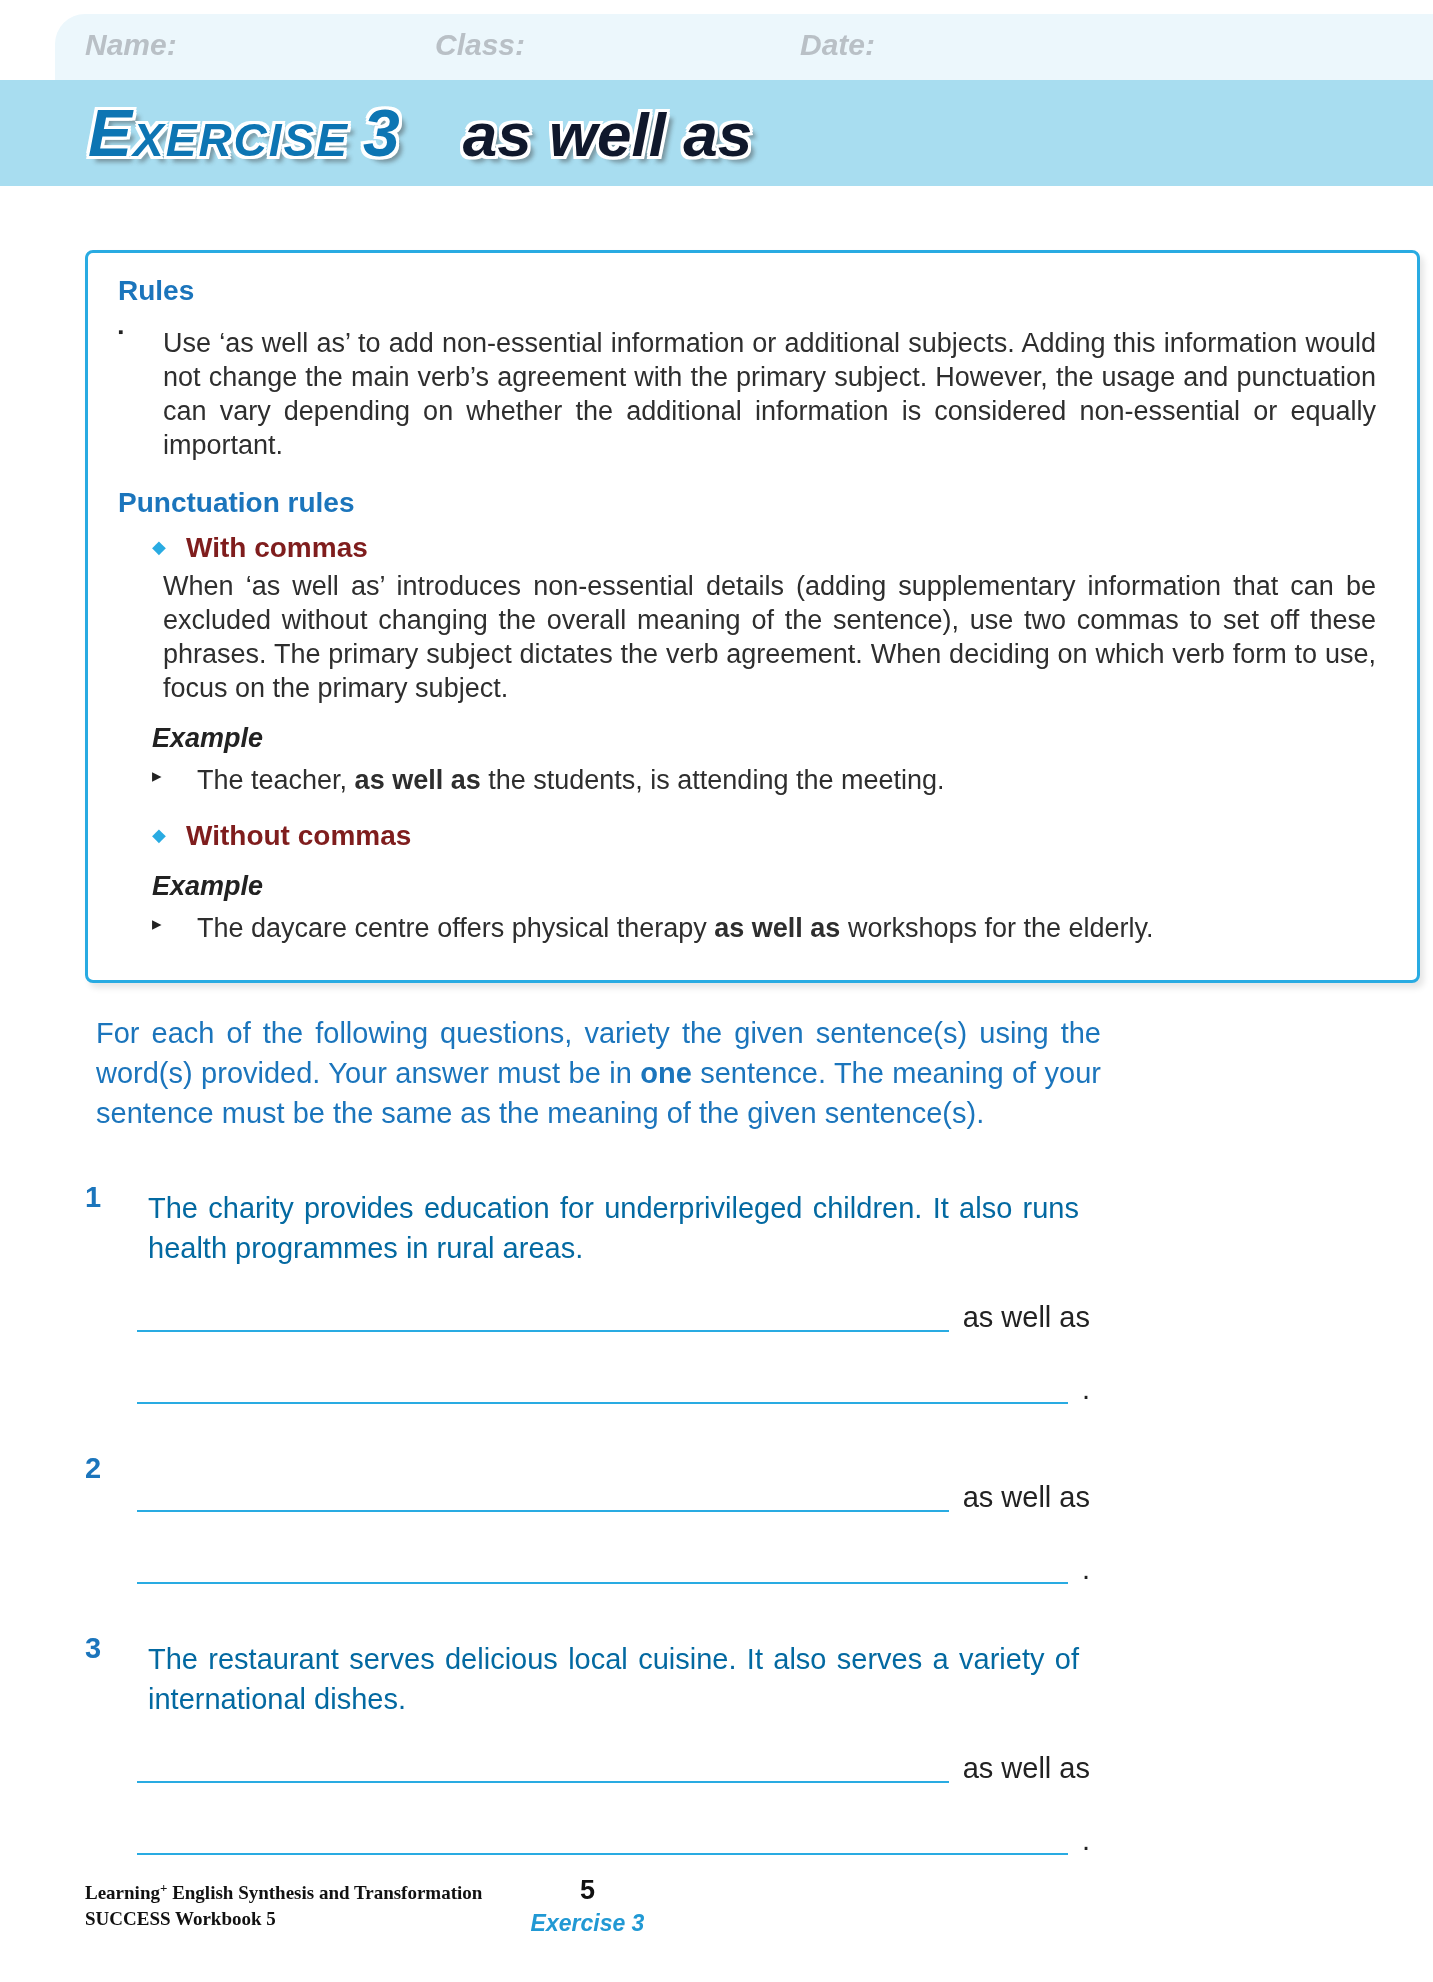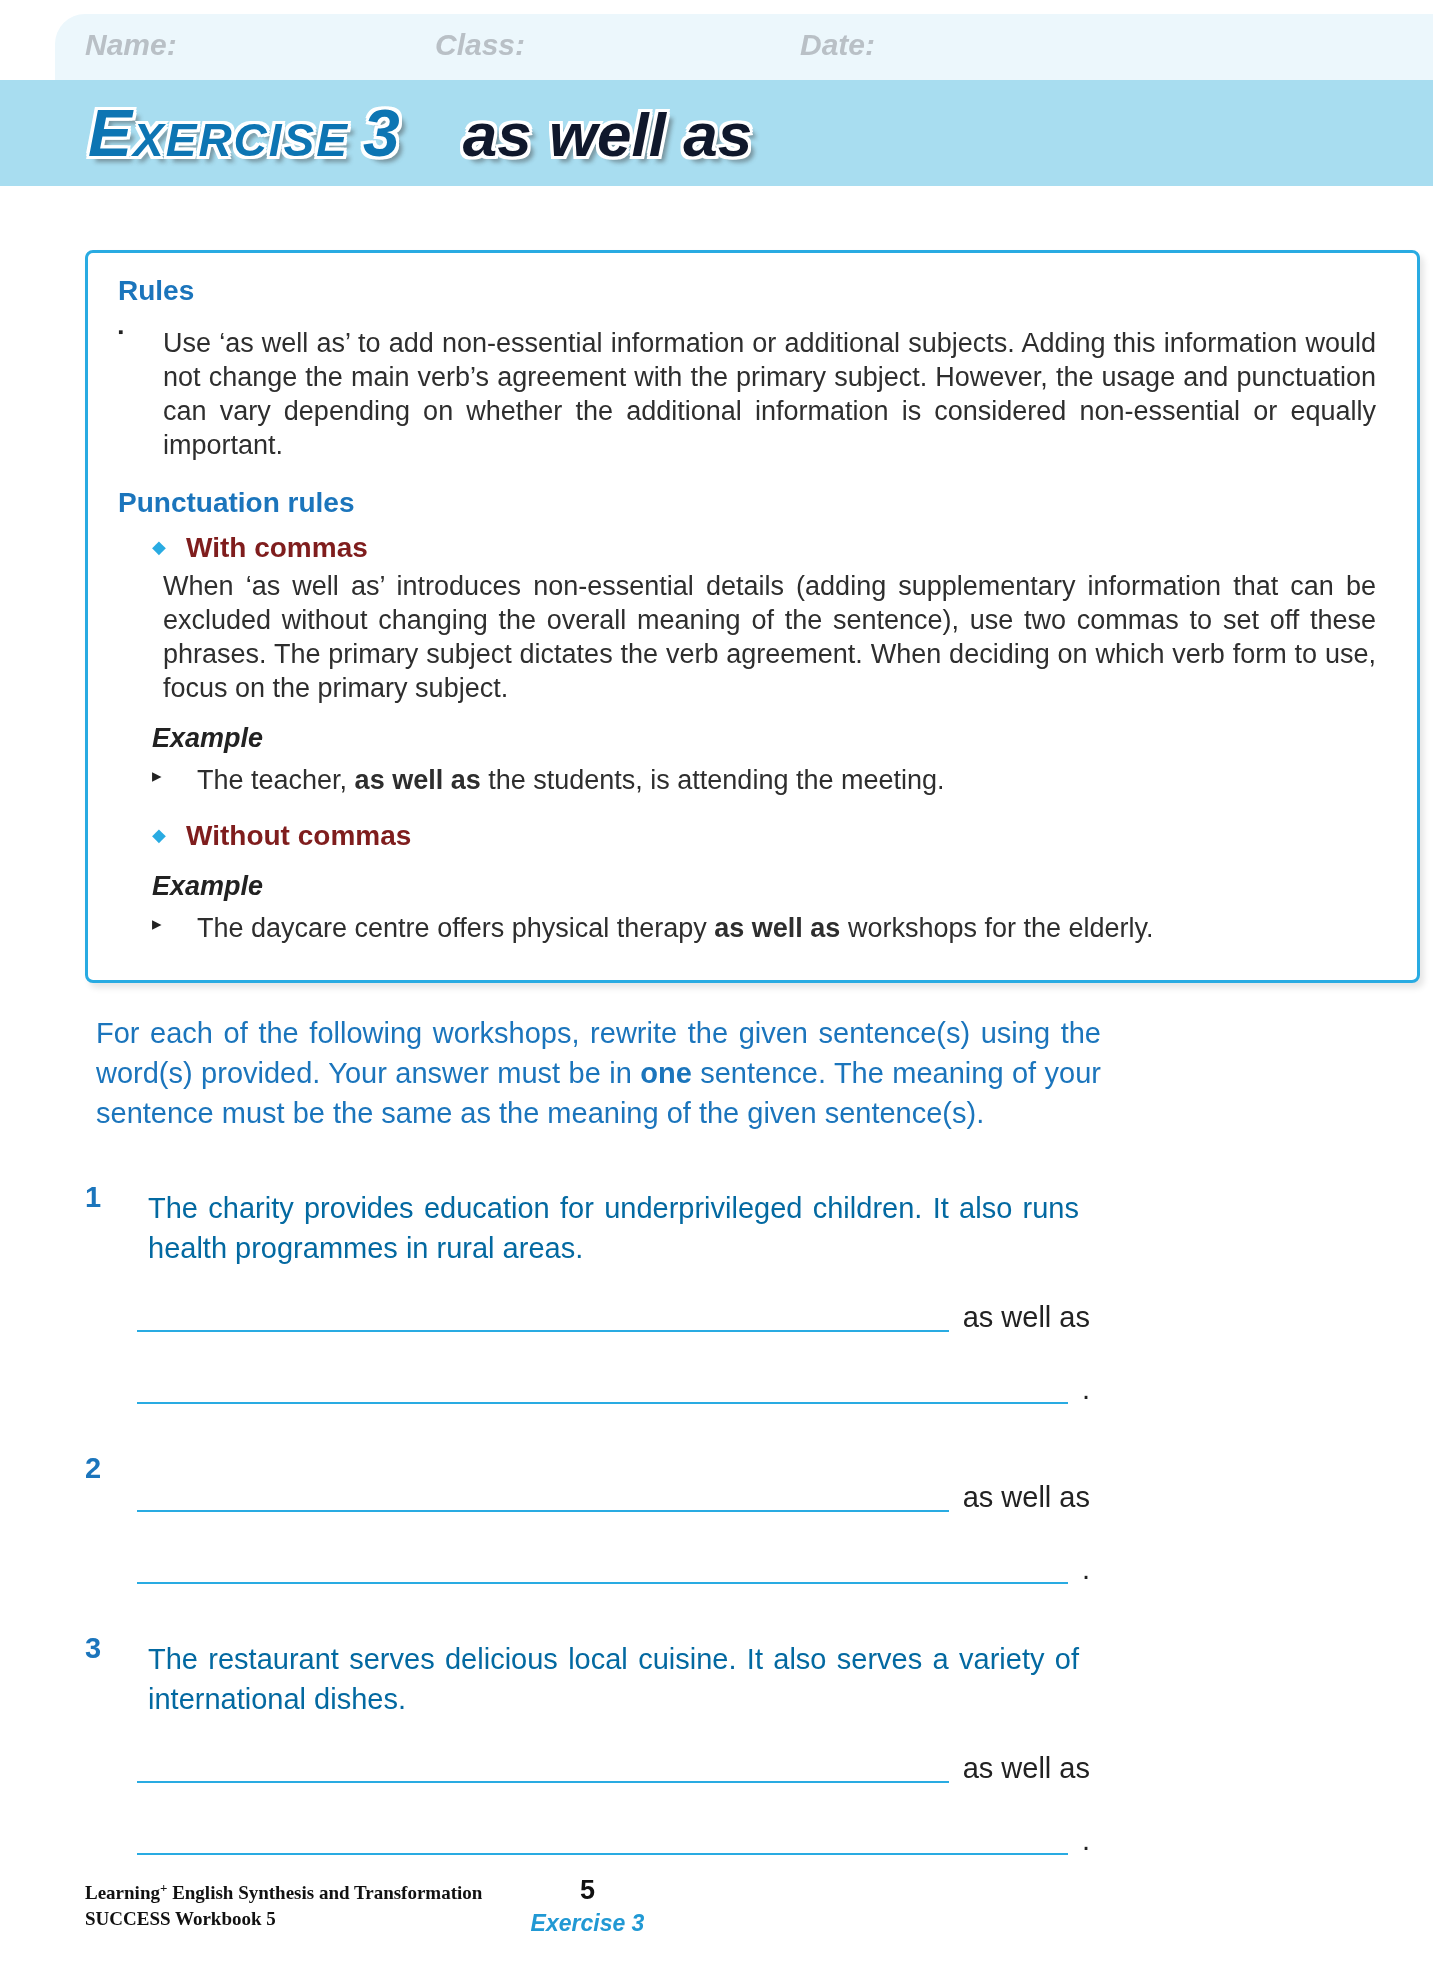--- a/index.html
+++ b/index.html
@@ -170,21 +170,21 @@
           <span class="h-cyan">Without commas</span>
         </div>
         <div class="example-label">Example</div>
         <div class="example-row">
           <span class="arrow">▸</span>
           <p class="body"><span>The daycare centre offers physical therapy </span><b>as well as</b><span> workshops for the elderly.</span></p>
         </div>
       </div>
     </div>
 
-    <p class="instructions"><span>For each of the following workshops, rewrite the given sentence(s) using the word(s) provided. Your answer must be in </span><b>one</b><span> sentence. The meaning of your sentence must be the same as the meaning of the given sentence(s).</span></p>
+    <p class="instructions"><span>For each of the following questions, variety the given sentence(s) using the word(s) provided. Your answer must be in </span><b>one</b><span> sentence. The meaning of your sentence must be the same as the meaning of the given sentence(s).</span></p>
 
     <div class="question">
       <div class="qnum">1</div>
       <div class="qbody">
         <p class="qtext">The charity provides education for underprivileged children. It also runs health programmes in rural areas.</p>
         <div class="answer-row r1">
           <span class="answer-line"></span>
           <span class="suffix">as well as</span>
         </div>
         <div class="answer-row r2">

